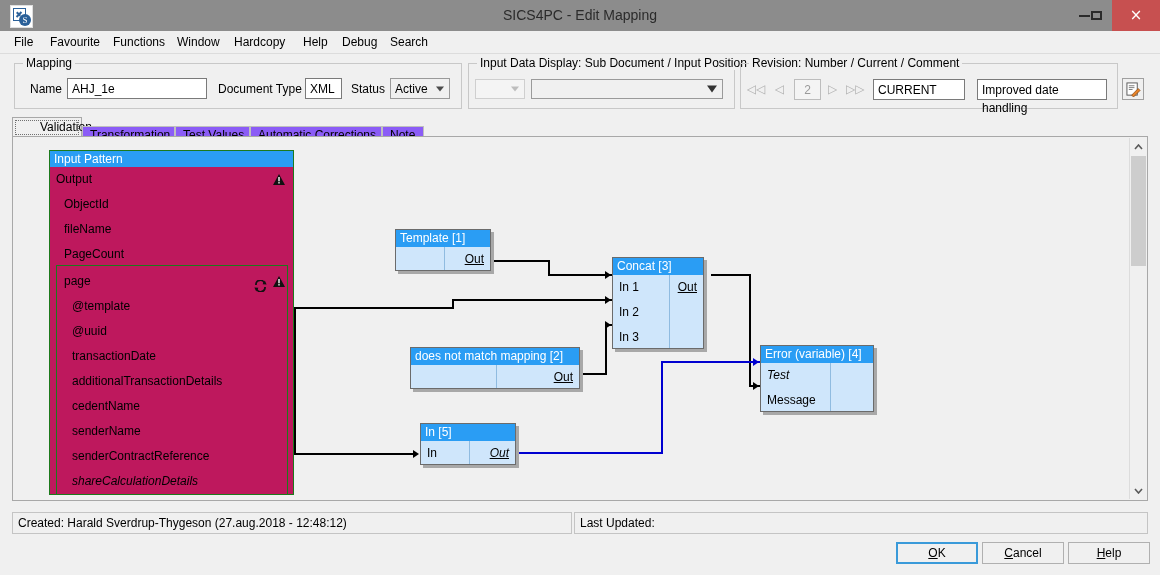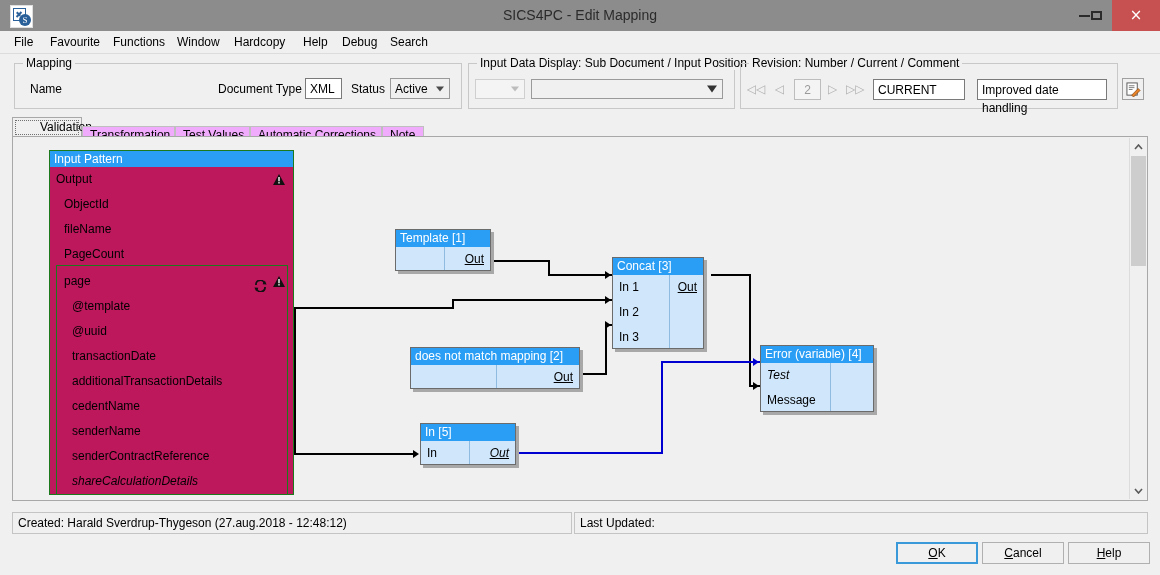--- a/index.html
+++ b/index.html
@@ -107,21 +107,21 @@
   .iconbtn{
     position:absolute;box-sizing:border-box;
     border:1px solid #a0a0a0;background:#f0f0f0;
     display:flex;align-items:center;justify-content:center;
   }
 
   
   .tabstrip{position:absolute;left:12px;top:118px;width:1136px;height:18px;}
   .tab{
     position:absolute;top:8px;height:18px;line-height:17px;box-sizing:border-box;
-    border:1px solid #bfbfbf;border-bottom:none;background:#f0abfc;
+    border:1px solid #bfbfbf;border-bottom:none;background:#8b5cf6;
     padding:0 7px;font-size:12px;color:#000;white-space:nowrap;
   }
   .tab.active{
     background:#f0f0f0;border-color:#a8a8a8;
     height:19px;top:-1px;line-height:18px;
   }
   .tab.active .focusbox{
     position:absolute;left:2px;top:2px;right:2px;bottom:1px;
     border:1px dotted #707070;
   }
@@ -258,20 +258,21 @@
     <div class="mi" style="left:169px">Window</div>
     <div class="mi" style="left:226px">Hardcopy</div>
     <div class="mi" style="left:295px">Help</div>
     <div class="mi" style="left:334px">Debug</div>
     <div class="mi" style="left:382px">Search</div>
   </div>
 
   <div class="grp" style="left:14px;top:63px;width:446px;height:44px;">
     <span class="lg">Mapping</span>
     <span class="lbl" style="left:15px;top:18px;">Name</span>
+    <div class="txtfield" style="left:52px;top:14px;width:140px;height:21px;line-height:18px;">AHJ_1e</div>
     <span class="lbl" style="left:203px;top:18px;">Document Type</span>
     <div class="txtfield" style="left:290px;top:14px;width:37px;height:21px;line-height:18px;">XML</div>
     <span class="lbl" style="left:336px;top:18px;">Status</span>
     <div class="combo" style="left:375px;top:14px;width:60px;height:21px;">
       <span>Active</span>
       <span class="arw"></span>
     </div>
   </div>
 
   <div class="grp" style="left:468px;top:63px;width:265px;height:44px;">

